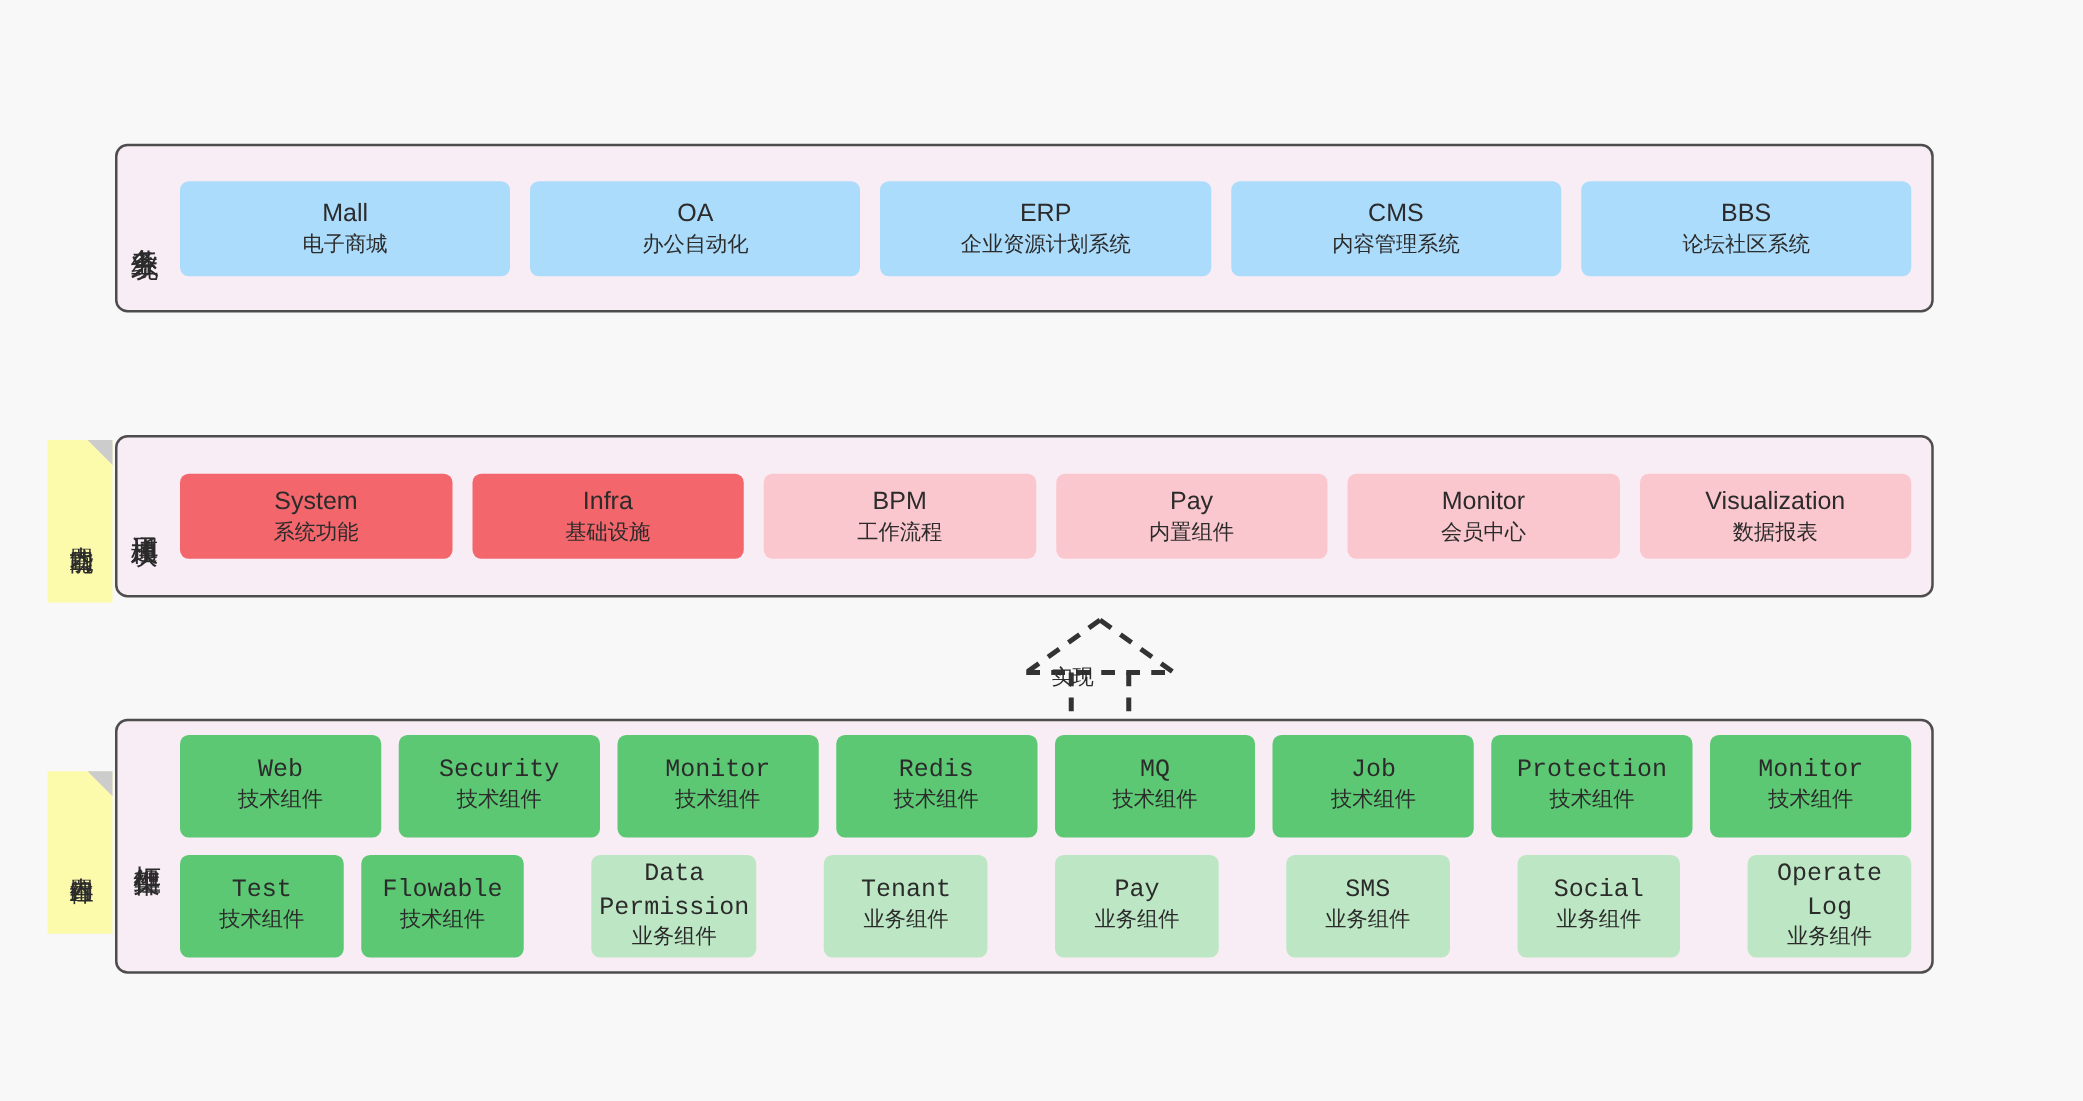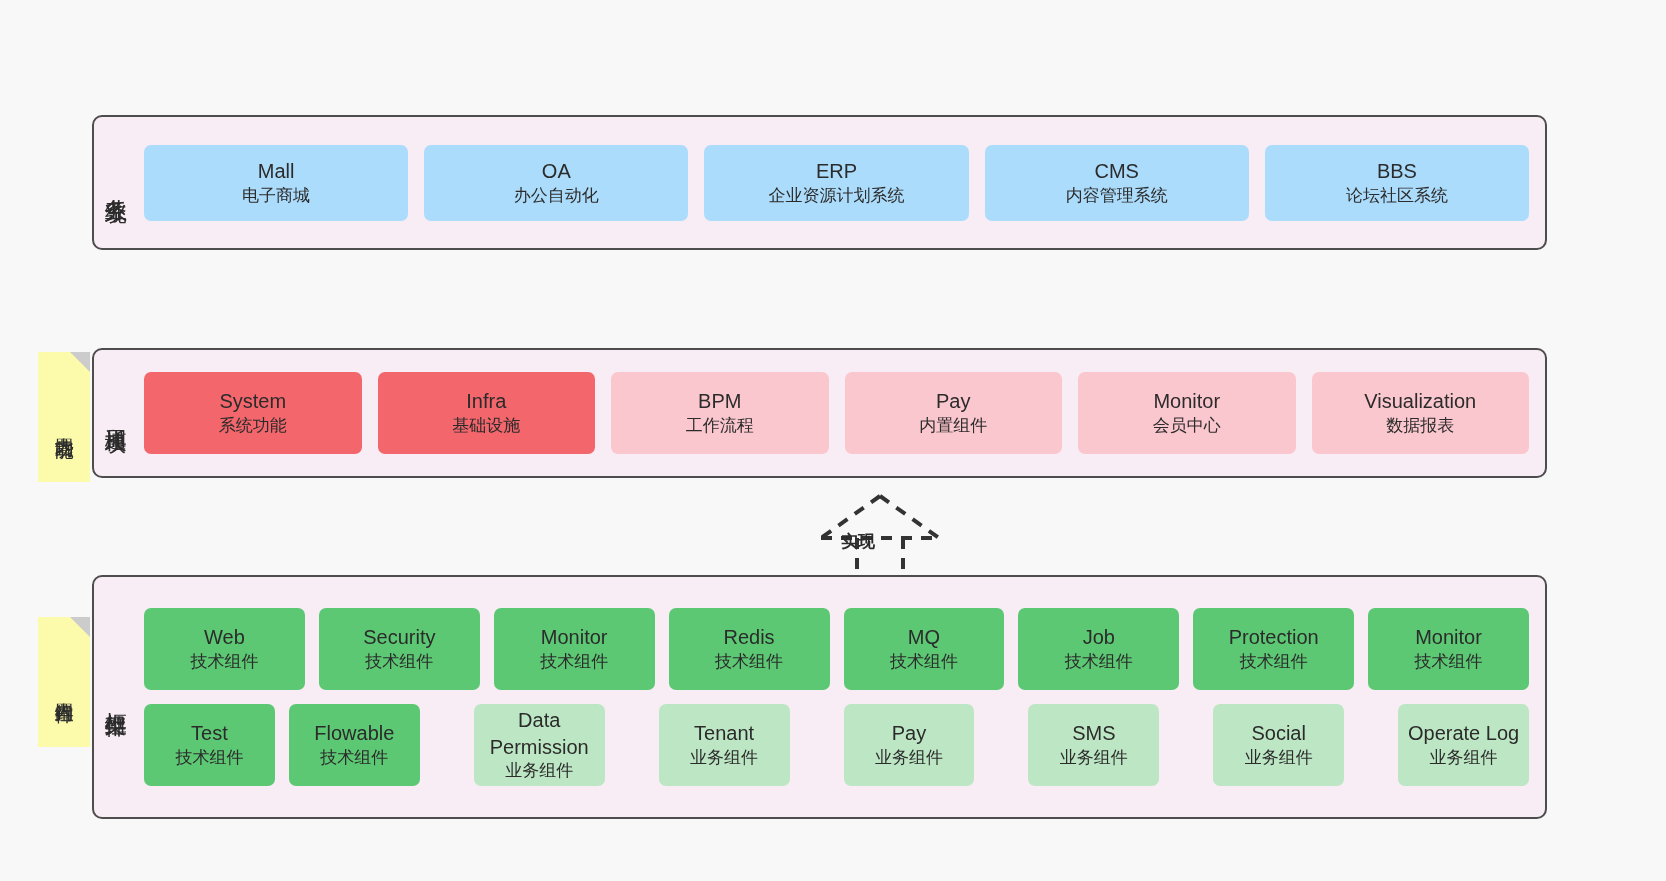--- a/index.html
+++ b/index.html
@@ -84,21 +84,21 @@
     font-size: 20px;
     line-height: 1.34;
     white-space: normal;
   }
   .card .t2 {
     font-size: 17px;
     line-height: 1.34;
   }
 
   .layer-business .card { height: 76px; background: #ACDCFB; }
-  .layer-common   .card { height: 82px; }
+  .layer-common   .card { height: 68px; }
   .layer-frame    .card { height: 82px; }
 
   .c-blue        { background: #ACDCFB; }
   .c-red         { background: #F2666C; }
   .c-pink        { background: #FBC7CE; align-items: center; }
   .c-green       { background: #5CC873; }
   .c-lightgreen  { background: #BDE7C4; margin-left: 40px; }
 
   
   .sticky {
@@ -211,29 +211,29 @@
 
   <div class="connector" style="left:805px; top:490px; width:150px; height:100px;">
     <svg width="150" height="100" viewBox="0 0 150 100">
       <path d="M75 6 L16 48" stroke="#333" stroke-width="4" stroke-dasharray="11,9" fill="none"></path>
       <path d="M75 6 L134 48" stroke="#333" stroke-width="4" stroke-dasharray="11,9" fill="none"></path>
       <path d="M16 48 L134 48" stroke="#333" stroke-width="4" stroke-dasharray="11,9" fill="none"></path>
       <path d="M52 48 L52 98" stroke="#333" stroke-width="4" stroke-dasharray="11,9" fill="none"></path>
       <path d="M98 48 L98 98" stroke="#333" stroke-width="4" stroke-dasharray="11,9" fill="none"></path>
       <path d="M52 96 L98 96" stroke="#333" stroke-width="4" stroke-dasharray="11,9" fill="none"></path>
     </svg>
-    <span class="conn-label" style="left:36px; top:40px;font-weight:bold;">实现</span>
+    <span class="conn-label" style="left:36px; top:40px;">实现</span>
   </div>
 
   <div class="sticky" style="left:38px; top:617px; height:130px;">
     <span class="fold"></span>
     <span class="label">内置组件</span>
   </div>
 
-  <div class="layer layer-frame" style="left:92px; top:575px; width:1455px; height:244px;">
+  <div class="layer layer-frame" style="left:92px; top:575px; width:1455px; height:204px;font-family:Liberation Mono, monospace;">
     <div class="layer-title">框架组件</div>
     <div class="cards two-rows">
 
       <div class="card-row">
         <div class="card c-green">
           <span class="t1">Web</span>
           <span class="t2">技术组件</span>
         </div>
         <div class="card c-green">
           <span class="t1">Security</span>

